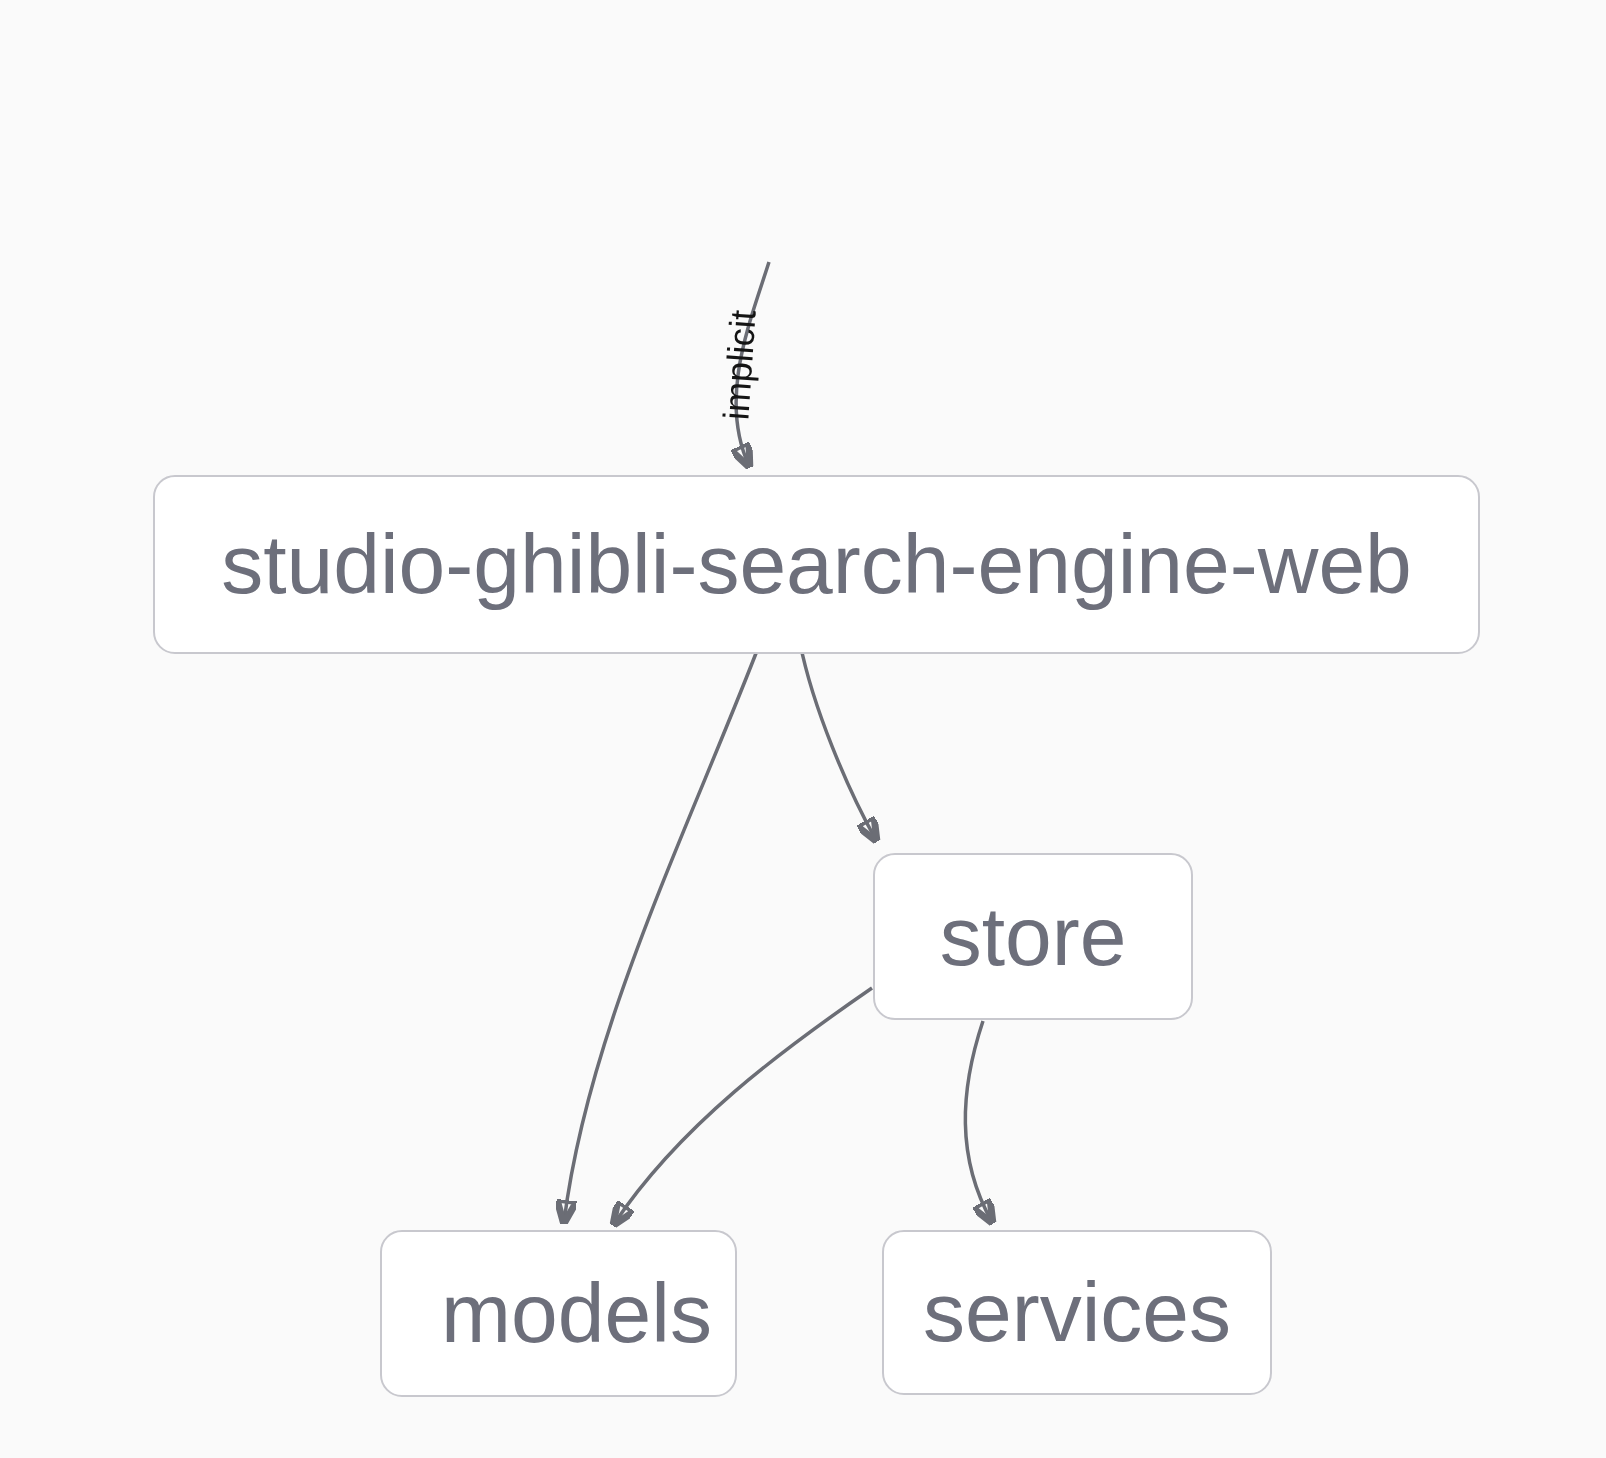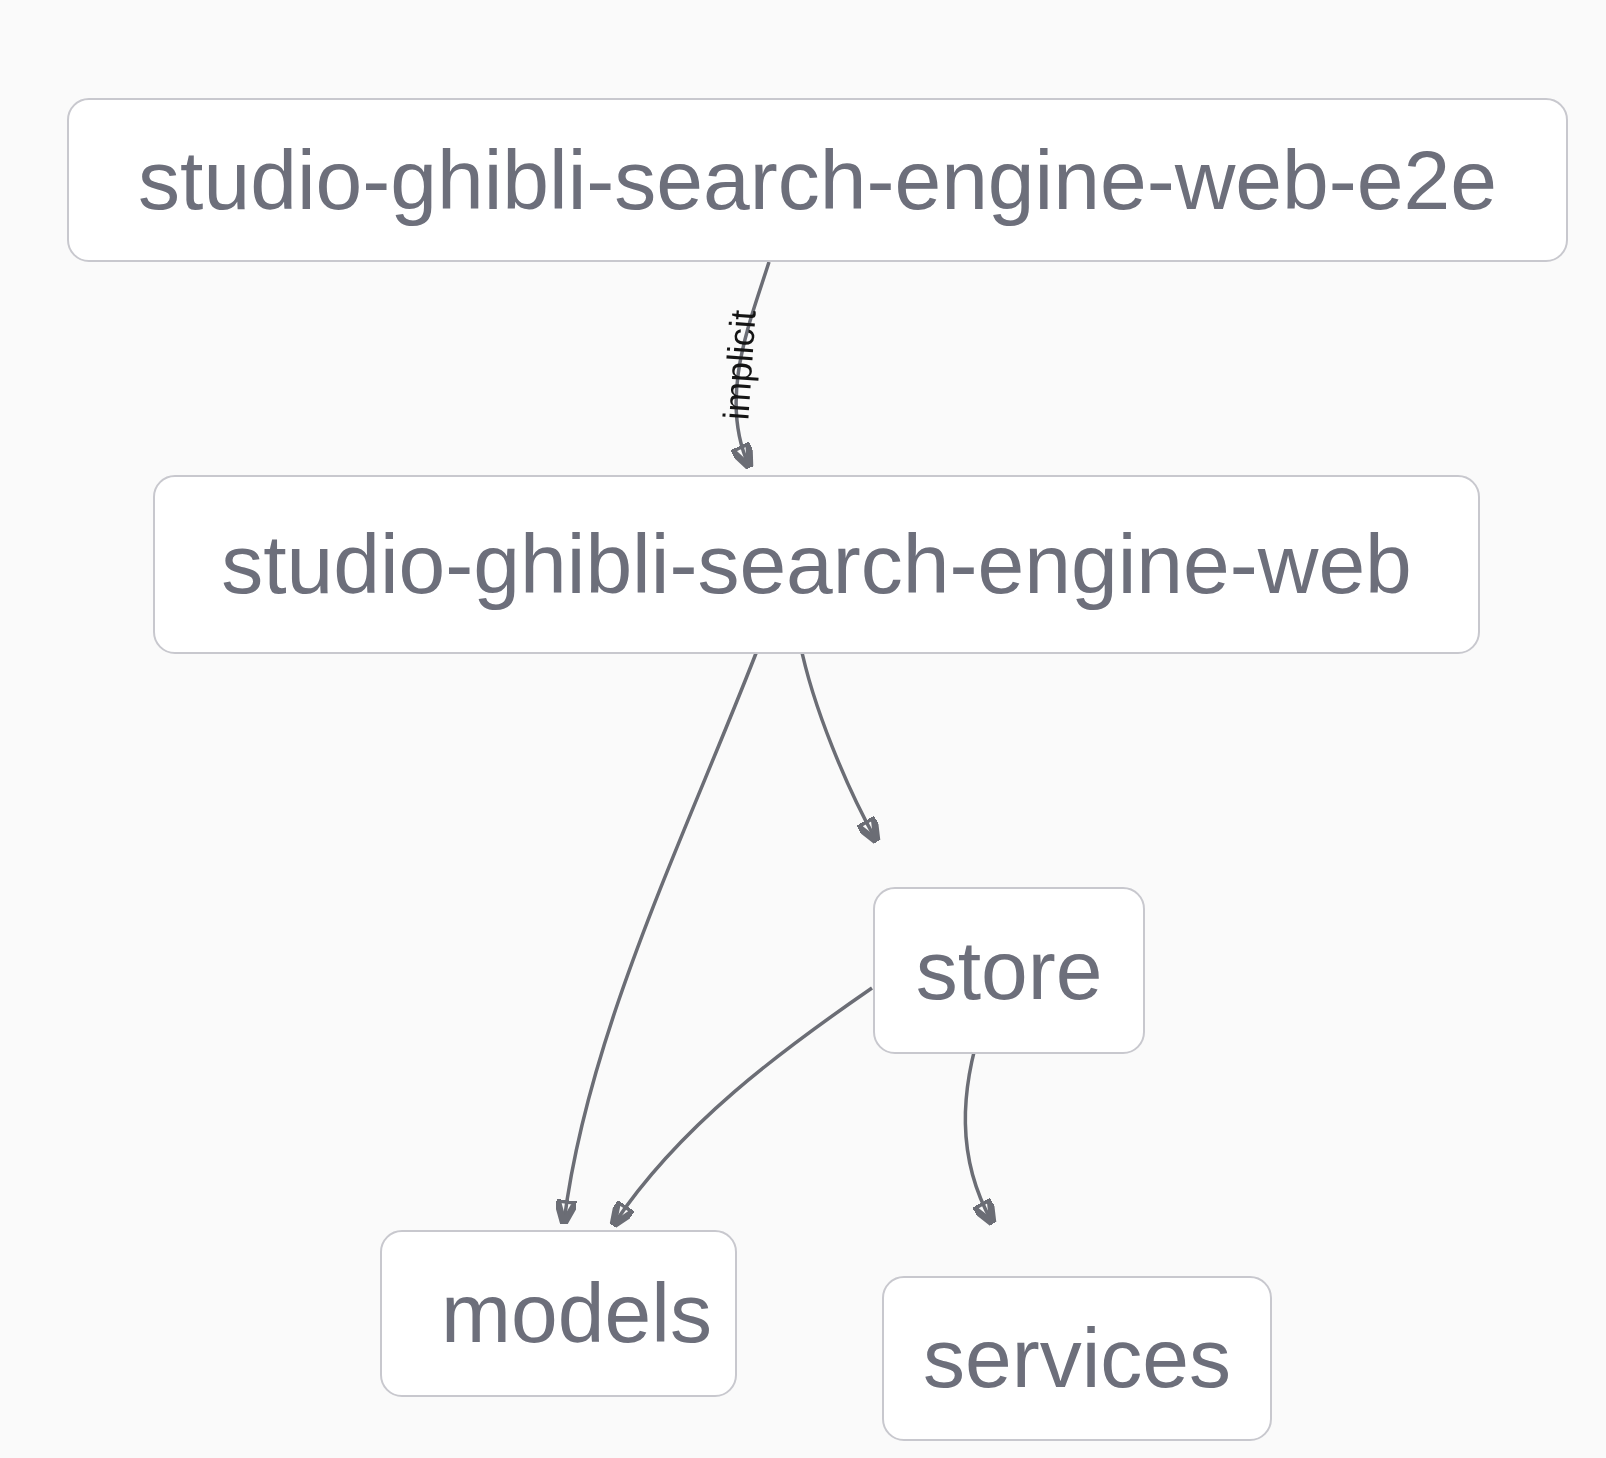--- a/index.html
+++ b/index.html
@@ -36,23 +36,23 @@
     display: flex;
     align-items: center;
     justify-content: center;
     color: #6d6f7b;
     font-size: 84px;
     white-space: nowrap;
     cursor: pointer;
   }
   .node-e2e      { left: 67px;  top: 98px;   width: 1501px; height: 164px; }
   .node-web      { left: 153px; top: 475px;  width: 1327px; height: 179px; text-align: center; }
-  .node-store    { left: 873px; top: 887px;  width: 272px;  height: 167px; }
+  .node-store    { left: 873px; top: 853px;  width: 320px;  height: 167px; }
   .node-models   { left: 380px; top: 1230px; width: 357px;  height: 167px; padding-left: 36px; }
-  .node-services { left: 882px; top: 1276px; width: 390px;  height: 165px; }
+  .node-services { left: 882px; top: 1230px; width: 390px;  height: 165px; }
   .edge-label {
     position: absolute;
     left: 740px;
     top: 365px;
     transform: translate(-50%, -50%) rotate(-86deg);
     font-size: 36px;
     color: #141414;
     white-space: nowrap;
   }
 </style>
@@ -67,23 +67,20 @@
         <path d="M0,0 L12,5 L0,10 z" fill="#6b6d75" stroke="none"></path>
       </marker>
     </defs>
     <path d="M 769 262 C 750 322 718 398 749 466" marker-end="url(#arrowhead)"></path>
     <path d="M 760 643 C 688 830 588 1030 564 1222" marker-end="url(#arrowhead)"></path>
     <path d="M 800 643 C 813 708 848 790 876 840" marker-end="url(#arrowhead)"></path>
     <path d="M 872 988 C 782 1050 680 1125 614 1224" marker-end="url(#arrowhead)"></path>
     <path d="M 983 1021 C 960 1090 956 1158 992 1222" marker-end="url(#arrowhead)"></path>
   </svg>
 
-  <div class="node node-e2e">
-    <span>studio-ghibli-search-engine-web-e2e</span>
-  </div>
 
   <div class="node node-web">
     <span>studio-ghibli-search-engine-web</span>
   </div>
 
   <div class="node node-store">
     <span>store</span>
   </div>
 
   <div class="node node-models">

